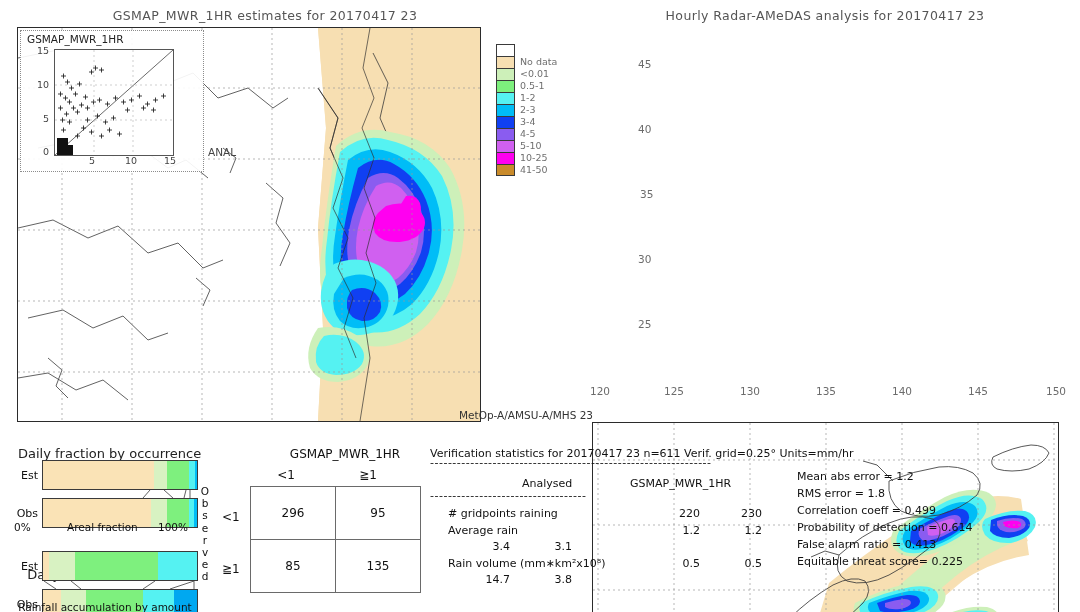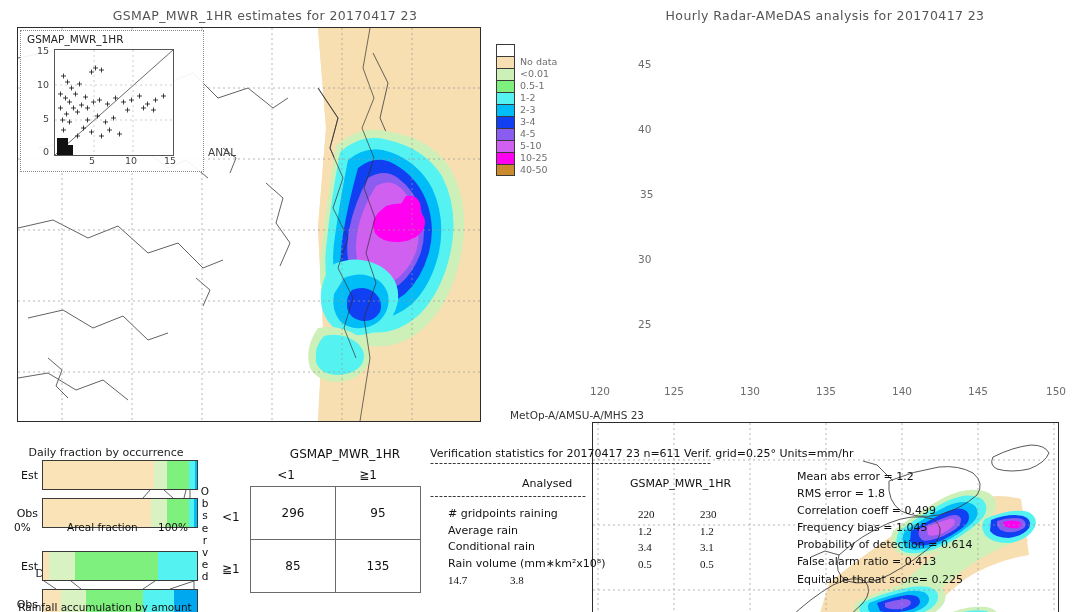--- a/index.html
+++ b/index.html
@@ -16,37 +16,37 @@
   .swatch{width:19px;height:12px;border:1px solid #3a3a3a;border-bottom:none;box-sizing:border-box;}
   .swatch:last-child{border-bottom:1px solid #3a3a3a;}
   .legrow{display:flex;align-items:center;height:12px;}
   .leglab{font-size:9.5px;color:#6f6f6f;margin-left:5px;white-space:nowrap;line-height:12px;}
   
   .inset{position:absolute;border:1px dotted #8c8c8c;background:rgba(255,255,255,.92);}
   .insetplot{position:absolute;border:1px solid #555;background:#fff;}
   .insettitle{position:absolute;font-size:10.5px;color:#222;white-space:nowrap;}
   .axlab{position:absolute;font-size:9.5px;color:#444;}
   
-  .bartitle{font-size:11px;color:#222;text-align:center;white-space:nowrap;}
+  .bartitle{font-size:13px;color:#222;text-align:right;white-space:nowrap;}
   .barrow{display:flex;height:30px;border:1px solid #3a3a3a;box-sizing:border-box;}
   .barseg{height:100%;}
   .barlab{font-size:11px;color:#111;}
   .axcap{font-size:10.5px;color:#111;}
   
   .ctable{border-collapse:collapse;}
   .ctable td{border:1px solid #6a6a6a;width:82px;height:50px;text-align:center;
              font-size:12px;color:#111;}
   .chead{font-size:12px;color:#111;text-align:center;}
   .vword{font-size:10.5px;color:#111;line-height:12.2px;text-align:center;}
   
   .stat{font-size:11px;color:#111;white-space:nowrap;line-height:16.6px;}
   .dash{font-size:11px;color:#111;letter-spacing:.5px;white-space:nowrap;}
   .srow{display:flex;font-size:11px;color:#111;line-height:16.6px;}
   .sname{width:190px;white-space:nowrap;}
-  .snum{width:62px;font-family:Liberation Serif, serif;}
+  .snum{width:62px;text-align:right;}
   .rstat{font-size:11px;color:#111;white-space:nowrap;line-height:17.1px;}
 </style>
 </head>
 <body>
 
 <div class="abs paneltitle" style="left:10px;top:8px;width:510px;">GSMAP_MWR_1HR estimates for 20170417 23</div>
 
 <div class="abs mapbox" style="left:17px;top:27px;width:462px;height:393px;">
   <svg width="462" height="393" viewBox="0 0 462 393" style="position:absolute;left:0;top:0;">
     <defs>
@@ -182,21 +182,21 @@
     <div class="axlab" style="left:16px;top:48px;">10</div>
     <div class="axlab" style="left:22px;top:82px;">5</div>
     <div class="axlab" style="left:22px;top:115px;">0</div>
     <div class="axlab" style="left:68px;top:124px;">5</div>
     <div class="axlab" style="left:104px;top:124px;">10</div>
     <div class="axlab" style="left:143px;top:124px;">15</div>
   </div>
   <div class="abs axlab" style="left:190px;top:118px;font-size:10.5px;">ANAL</div>
 </div>
 
-<div class="abs" style="left:510px;top:409px;font-size:10.5px;color:#333;white-space:nowrap;">MetOp-A/AMSU-A/MHS 23</div>
+<div class="abs" style="left:459px;top:409px;font-size:10.5px;color:#333;white-space:nowrap;">MetOp-A/AMSU-A/MHS 23</div>
 
 <div class="legendwrap" style="left:496px;top:44px;">
   <div id="legend-rows">
       <div class="legrow">
         <div class="swatch" style="background: rgb(255, 255, 255);"></div>
         <div class="leglab"></div>
       </div>
       <div class="legrow">
         <div class="swatch" style="background: rgb(247, 223, 178);"></div>
         <div class="leglab">No data</div>
@@ -228,21 +228,21 @@
       <div class="legrow">
         <div class="swatch" style="background: rgb(208, 96, 240);"></div>
         <div class="leglab">5-10</div>
       </div>
       <div class="legrow">
         <div class="swatch" style="background: rgb(255, 0, 240);"></div>
         <div class="leglab">10-25</div>
       </div>
       <div class="legrow">
         <div class="swatch" style="background: rgb(201, 139, 43); border-bottom: 1px solid rgb(58, 58, 58);"></div>
-        <div class="leglab">40-50</div>
+        <div class="leglab">41-50</div>
       </div>
     </div>
 </div>
 
 <div class="abs paneltitle" style="left:575px;top:8px;width:500px;">Hourly Radar-AMeDAS analysis for 20170417 23</div>
 
 <div class="abs mapbox" style="left:592px;top:27px;width:465px;height:365px;">
   <svg width="465" height="365" viewBox="0 0 465 365" style="position:absolute;left:0;top:0;">
     <defs>
         <clipPath id="rclip">
@@ -464,35 +464,33 @@
       <div class="sname"># gridpoints raining</div>
       <div class="snum">220</div>
       <div class="snum">230</div>
     </div>
     <div class="srow">
       <div class="sname">Average rain</div>
       <div class="snum">1.2</div>
       <div class="snum">1.2</div>
     </div>
     <div class="srow">
-      <div class="sname">Conditional rain</div>
       <div class="snum">3.4</div>
       <div class="snum">3.1</div>
     </div>
     <div class="srow">
       <div class="sname">Rain volume (mm∗km²x10⁸)</div>
       <div class="snum">0.5</div>
       <div class="snum">0.5</div>
     </div>
     <div class="srow">
       <div class="snum">14.7</div>
       <div class="snum">3.8</div>
     </div>
   </div>
 <div class="abs" id="stats-scores" style="left:797px;top:468px;">
     <div class="rstat">Mean abs error = 1.2</div>
     <div class="rstat">RMS error = 1.8</div>
     <div class="rstat">Correlation coeff = 0.499</div>
-    <div class="rstat">Frequency bias = 1.045</div>
     <div class="rstat">Probability of detection = 0.614</div>
     <div class="rstat">False alarm ratio = 0.413</div>
     <div class="rstat">Equitable threat score= 0.225</div>
   </div>
 
 </body></html>

